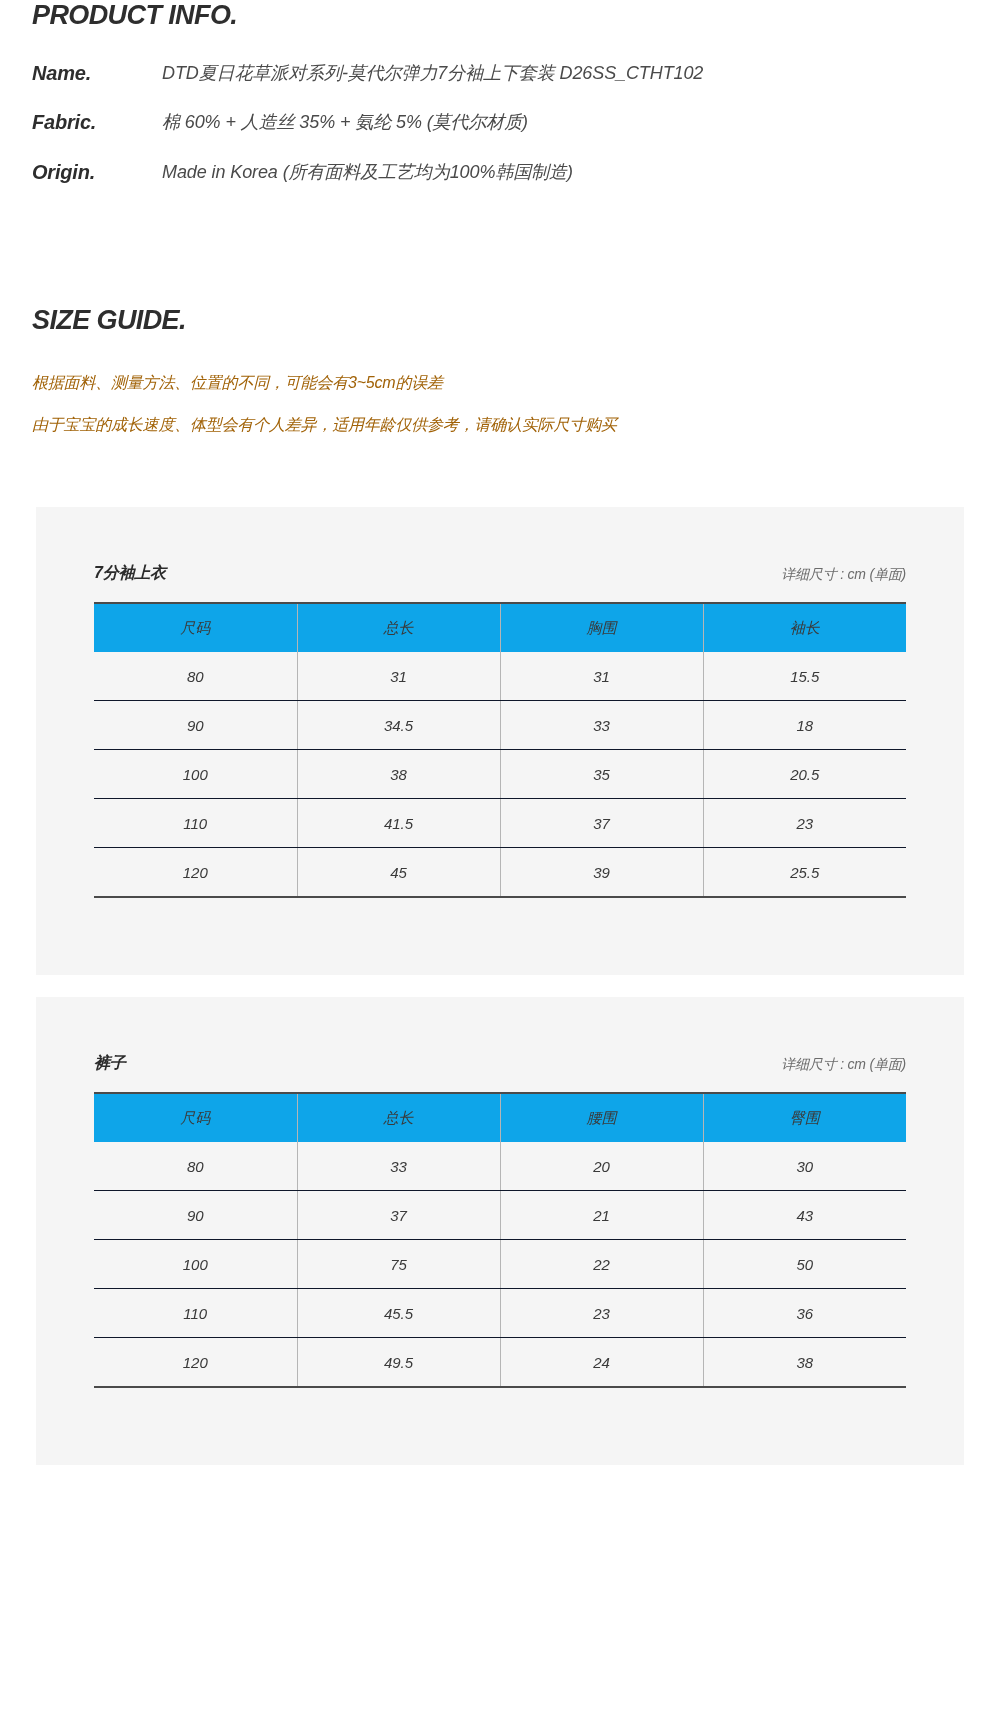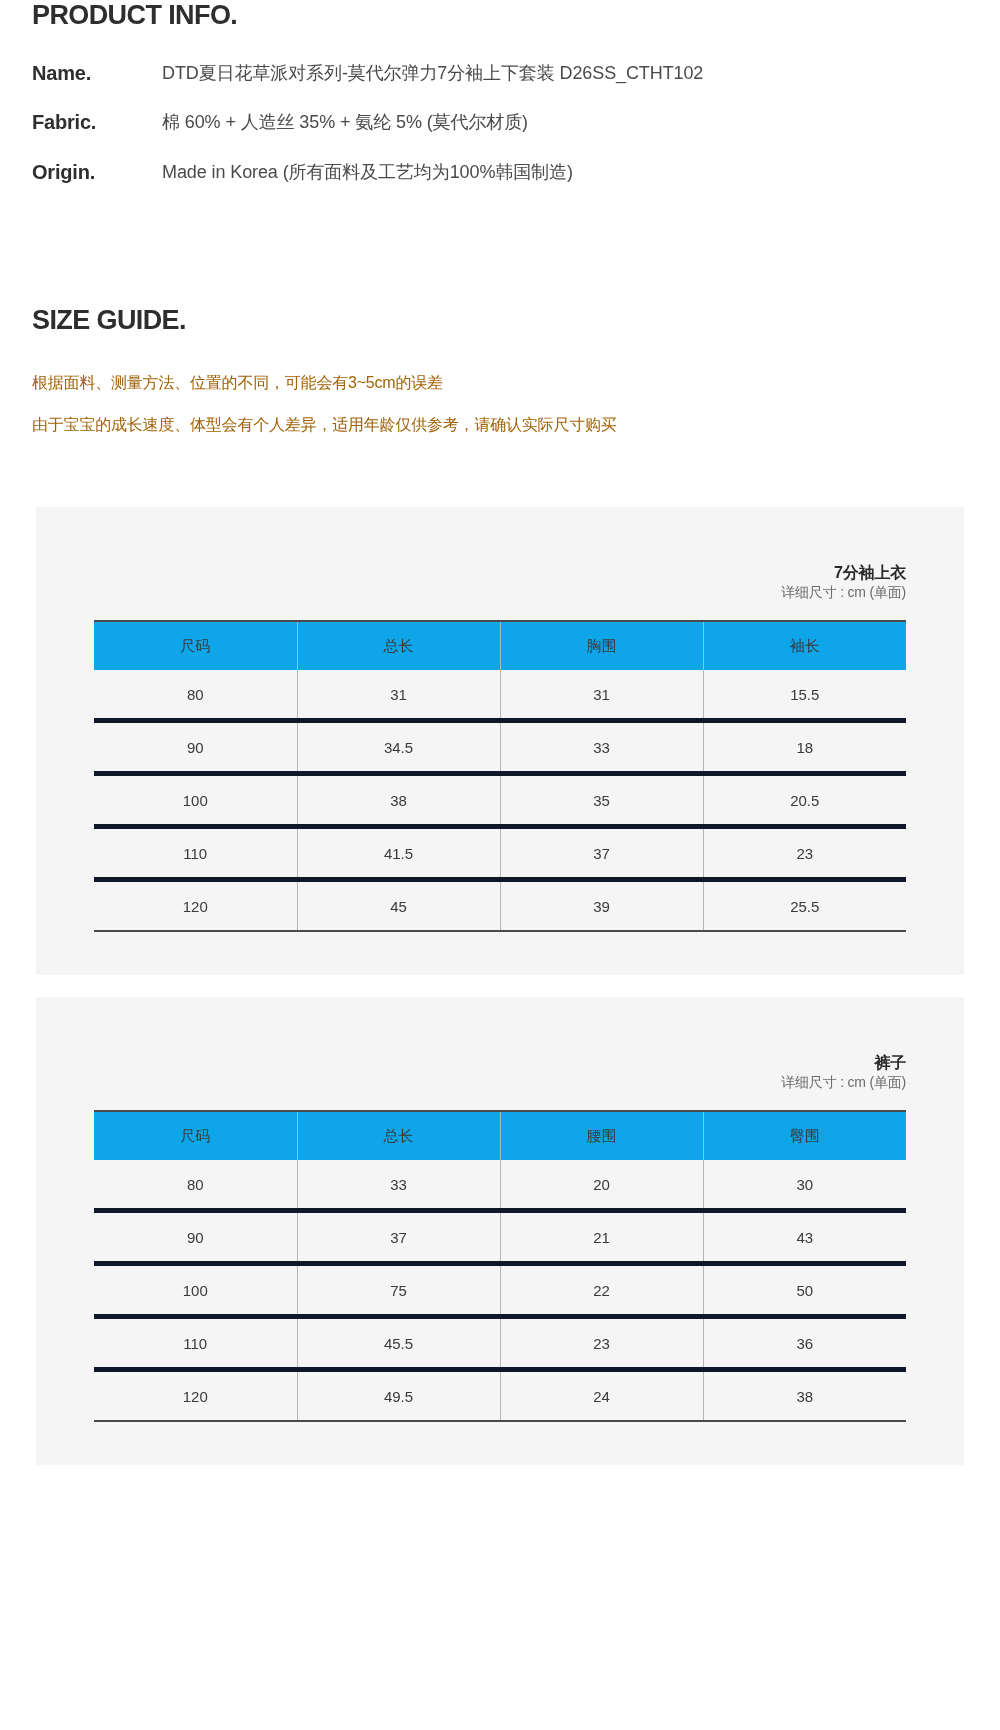--- a/index.html
+++ b/index.html
@@ -14,20 +14,21 @@
     font-family: "Liberation Sans", "DejaVu Sans", sans-serif;
     color: #3a3a3a;
     -webkit-font-smoothing: antialiased;
     overflow: hidden;
   }
   .page {
     position: relative;
     width: 1000px;
     height: 1316px;
     box-sizing: border-box;
+    font-style: italic;
   }
 
   
   .section-title {
     font-size: 27px;
     font-weight: 700;
     letter-spacing: -0.6px;
     color: #2e2e2e;
     font-family: "Liberation Sans", "DejaVu Sans", sans-serif;
   }
@@ -99,21 +100,20 @@
     position: absolute;
     left: 58px;
     right: 58px;
     top: 56px;
   }
   .panel-head {
     display: flex;
     align-items: flex-end;
     justify-content: space-between;
     padding-bottom: 18px;
-    flex-direction: column;
   }
   .panel-name {
     font-size: 16px;
     font-weight: 700;
     color: #2b2b2b;
     letter-spacing: -0.2px;
   }
   .panel-unit {
     font-size: 14px;
     color: #6b6b6b;
@@ -142,21 +142,21 @@
   }
   table.size-table thead th {
     background: #0ea5e9;
     border-top: 2px solid #4a4a4a;
     border-bottom: none;
     font-size: 15px;
     color: #3a3a3a;
   }
   table.size-table tbody tr td {
     background: transparent;
-    border-bottom: 5px solid #0f172a;
+    border-bottom: 1px solid #0f172a;
   }
   table.size-table tbody tr:last-child td {
     border-bottom: 2px solid #4a4a4a;
   }
 </style>
 </head>
 <body>
 
 <div class="page">
 

